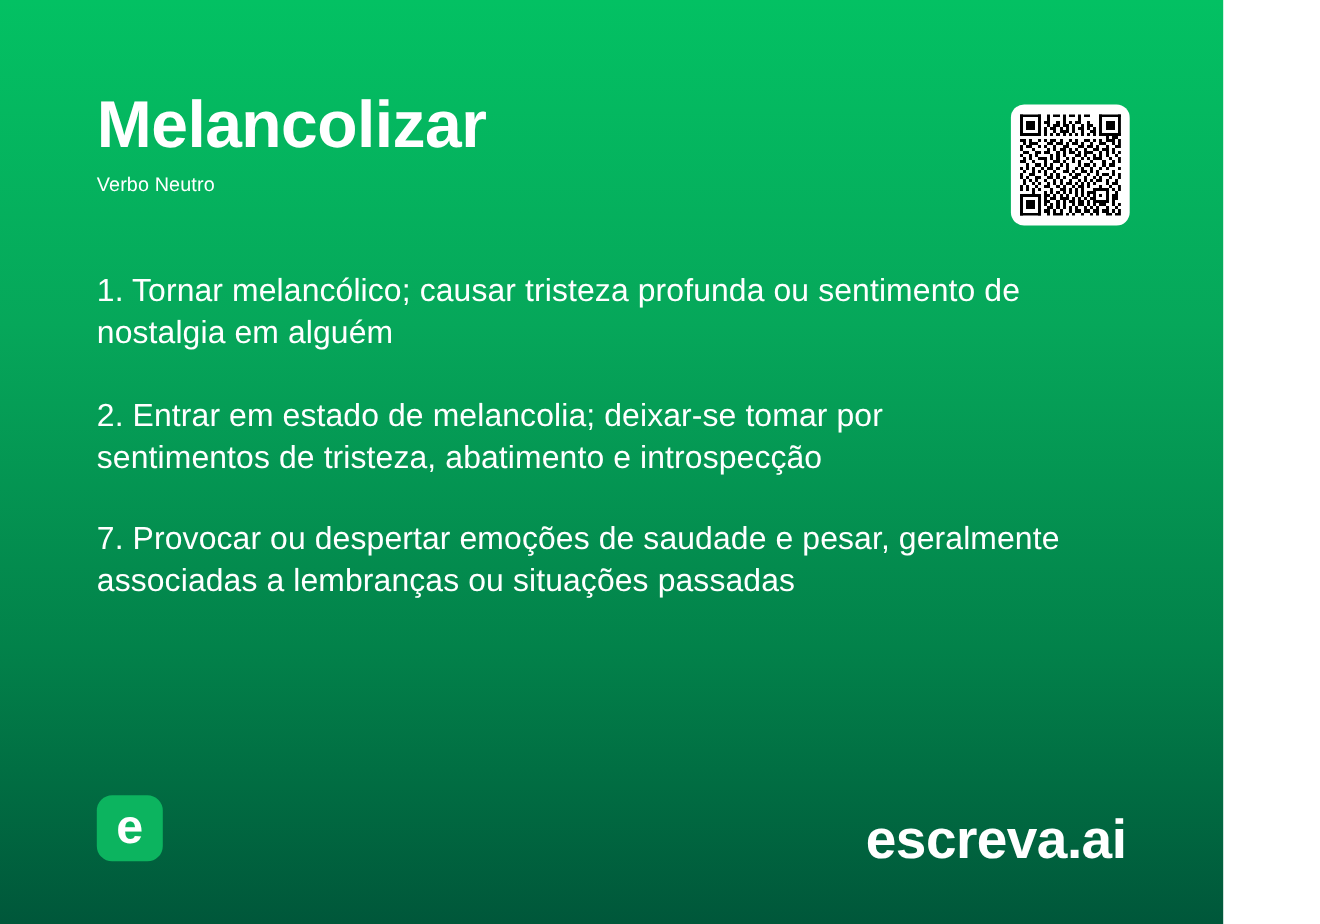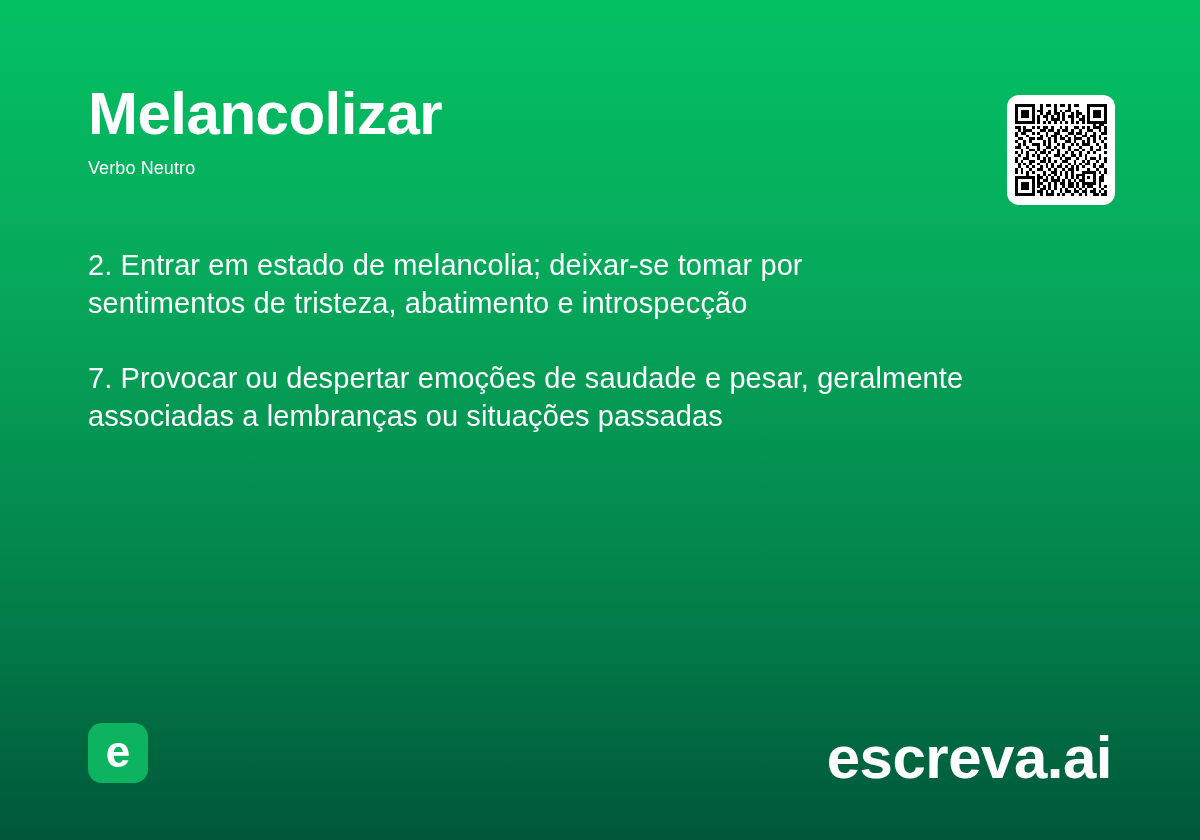--- a/index.html
+++ b/index.html
@@ -7,21 +7,21 @@
     padding: 0;
     background: #ffffff;
   }
   body {
     font-family: "Liberation Sans", sans-serif;
     -webkit-font-smoothing: antialiased;
   }
 
   #card {
     position: relative;
-    width: 1200px;
+    width: 1112px;
     height: 840px;
     overflow: hidden;
     background: linear-gradient(180deg, #03c163 0%, #06a75a 35%, #02824a 70%, #00573a 100%);
     box-sizing: border-box;
   }
 
   
   .header {
     position: absolute;
     left: 88px;
@@ -111,21 +111,21 @@
     font-weight: 700;
     line-height: 1;
     margin-top: -3px;
     font-family: "Liberation Sans", sans-serif;
   }
 
   .brand {
     position: absolute;
     right: 88px;
     bottom: 52px;
-    font-size: 60px;
+    font-size: 50px;
     font-weight: 700;
     color: #ffffff;
     letter-spacing: -0.5px;
     line-height: 1;
   }
 </style>
 </head>
 <body>
 
 <div id="card">
@@ -439,20 +439,21 @@
         <rect x="20" y="32" width="1" height="1"></rect>
           <rect x="23" y="32" width="1" height="1"></rect>
         <rect x="25" y="32" width="1" height="1"></rect>
           <rect x="28" y="32" width="2" height="1"></rect>
         <rect x="31" y="32" width="1" height="1"></rect>
       </g>
     </svg>
   </div>
 
   <div class="definitions">
+    <p class="definition def-1">1. Tornar melancólico; causar tristeza profunda ou sentimento de nostalgia em alguém</p>
     <p class="definition def-2">2. Entrar em estado de melancolia; deixar-se tomar por sentimentos de tristeza, abatimento e introspecção</p>
     <p class="definition def-3">7. Provocar ou despertar emoções de saudade e pesar, geralmente associadas a lembranças ou situações passadas</p>
   </div>
 
   <div class="footer-logo">
     <span class="glyph">e</span>
   </div>
 
   <div class="brand">escreva.ai</div>
 

